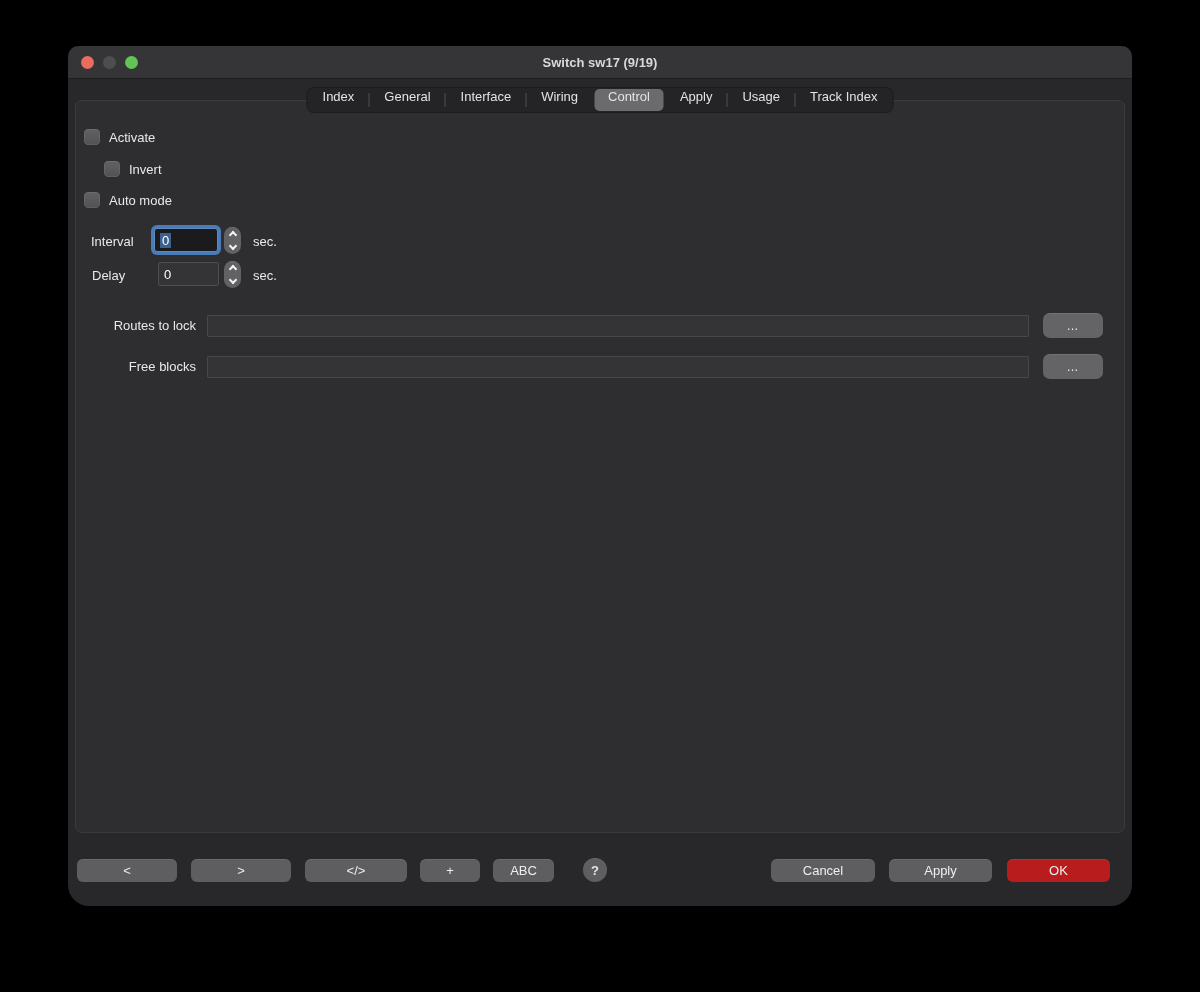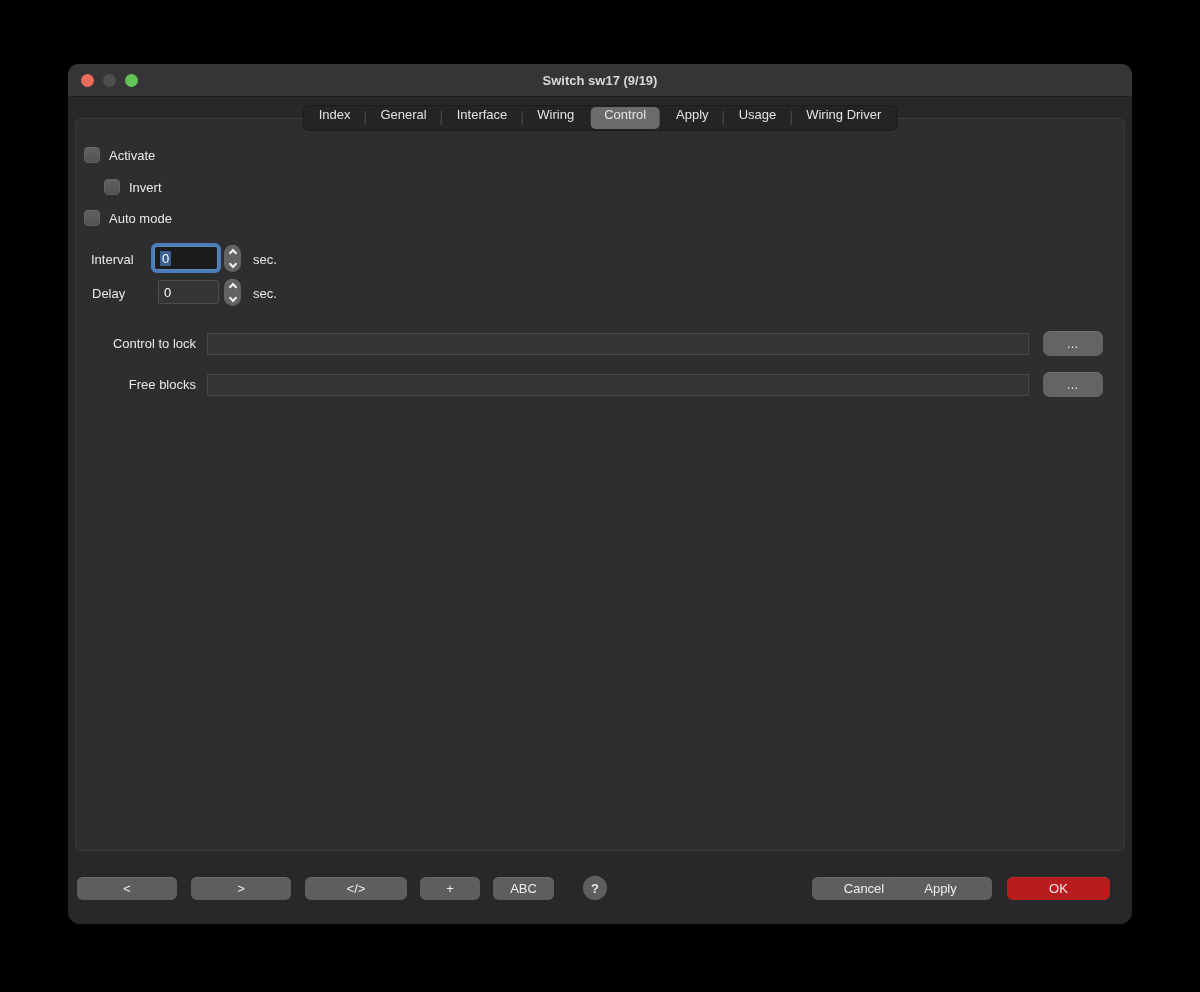--- a/index.html
+++ b/index.html
@@ -1,20 +1,20 @@
 <!DOCTYPE html>
 <html><head>
 <meta charset="utf-8">
 <style>
   * { margin:0; padding:0; box-sizing:border-box; }
   html,body { width:1200px; height:992px; background:#000; overflow:hidden;
               font-family:"Liberation Sans","DejaVu Sans",sans-serif; }
 
-  .window { position:absolute; left:68px; top:64px; width:1064px; height:860px;
-            background:#28282a; border-radius:12px;
+  .window { position:absolute; left:68px; top:46px; width:1064px; height:860px;
+            background:#28282a; border-radius:21px;
             box-shadow:0 0 0 1px rgba(0,0,0,0.85), 0 18px 40px rgba(0,0,0,0.6); }
 
   
   .titlebar { position:absolute; left:0; top:0; right:0; height:33px;
               background:#353537; border-radius:10px 10px 0 0;
               border-bottom:1px solid #1e1e20;
               display:flex; align-items:center; }
   .traffic { position:absolute; left:13px; top:0; height:33px; display:flex; align-items:center; gap:9px; }
   .tl { width:13px; height:13px; border-radius:50%; }
   .tl.red   { background:#ed6a5f; }
@@ -111,21 +111,21 @@
     <div class="seg selected">
         <span>Control</span>
       </div>
     <div class="seg">
         <span>Apply</span>
       </div>
     <div class="seg">
         <span>Usage</span>
       </div>
     <div class="seg">
-        <span>Wiring Driver</span>
+        <span>Track Index</span>
       </div>
   </div>
 
   <div class="panel">
 
     <div class="checkrow" style="top:27px;">
       <span class="checkbox"></span>
       <span class="lbl">Activate</span>
     </div>
     <div class="checkrow" style="top:59px;padding-left:20px;">
@@ -150,38 +150,38 @@
     <span class="abslbl" style="left:16px; top:166px;">Delay</span>
     <div class="spininput plain">
       <span>0</span>
     </div>
     <div class="stepper" style="left:148px; top:160px;">
       <span class="chev up"></span>
       <span class="chev down"></span>
     </div>
     <span class="abslbl" style="left:177px; top:166px;">sec.</span>
 
-    <span class="rlabel" style="top:216px;">Control to lock</span>
+    <span class="rlabel" style="top:216px;">Routes to lock</span>
     <input class="textfield" style="top: 214px;" value="">
     <div class="browse" style="top:212px;">
       <span>…</span>
     </div>
 
     <span class="rlabel" style="top:257px;">Free blocks</span>
     <input class="textfield" style="top: 255px;" value="">
     <div class="browse" style="top:253px;">
       <span>…</span>
     </div>
 
   </div>
 
   <div class="fbtn" style="left:9px; width:100px;">&lt;</div>
   <div class="fbtn" style="left:123px; width:100px;">&gt;</div>
   <div class="fbtn" style="left:237px; width:102px;">&lt;/&gt;</div>
   <div class="fbtn" style="left:352px; width:60px;">+</div>
   <div class="fbtn" style="left:425px; width:61px;">ABC</div>
   <div class="help">?</div>
 
-  <div class="fbtn" style="left:703px; width:104px;margin-left:41px;">Cancel</div>
+  <div class="fbtn" style="left:703px; width:104px;">Cancel</div>
   <div class="fbtn" style="left:821px; width:103px;">Apply</div>
   <div class="fbtn ok" style="left:939px; width:103px;">OK</div>
 
 </div>
 
 </body></html>

